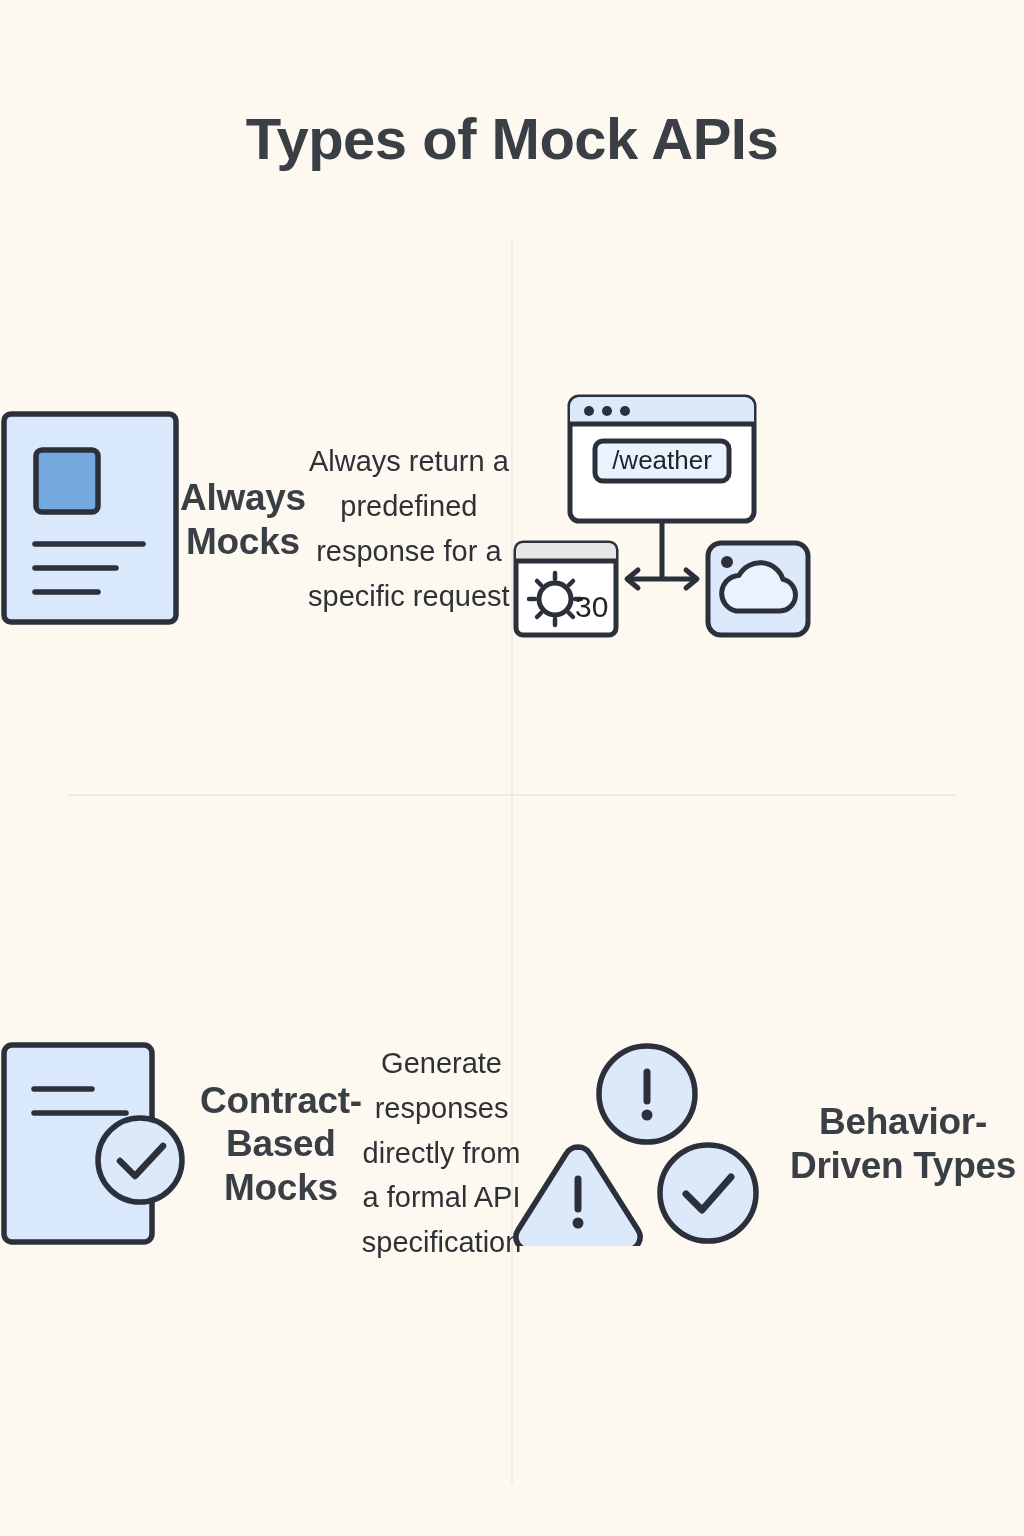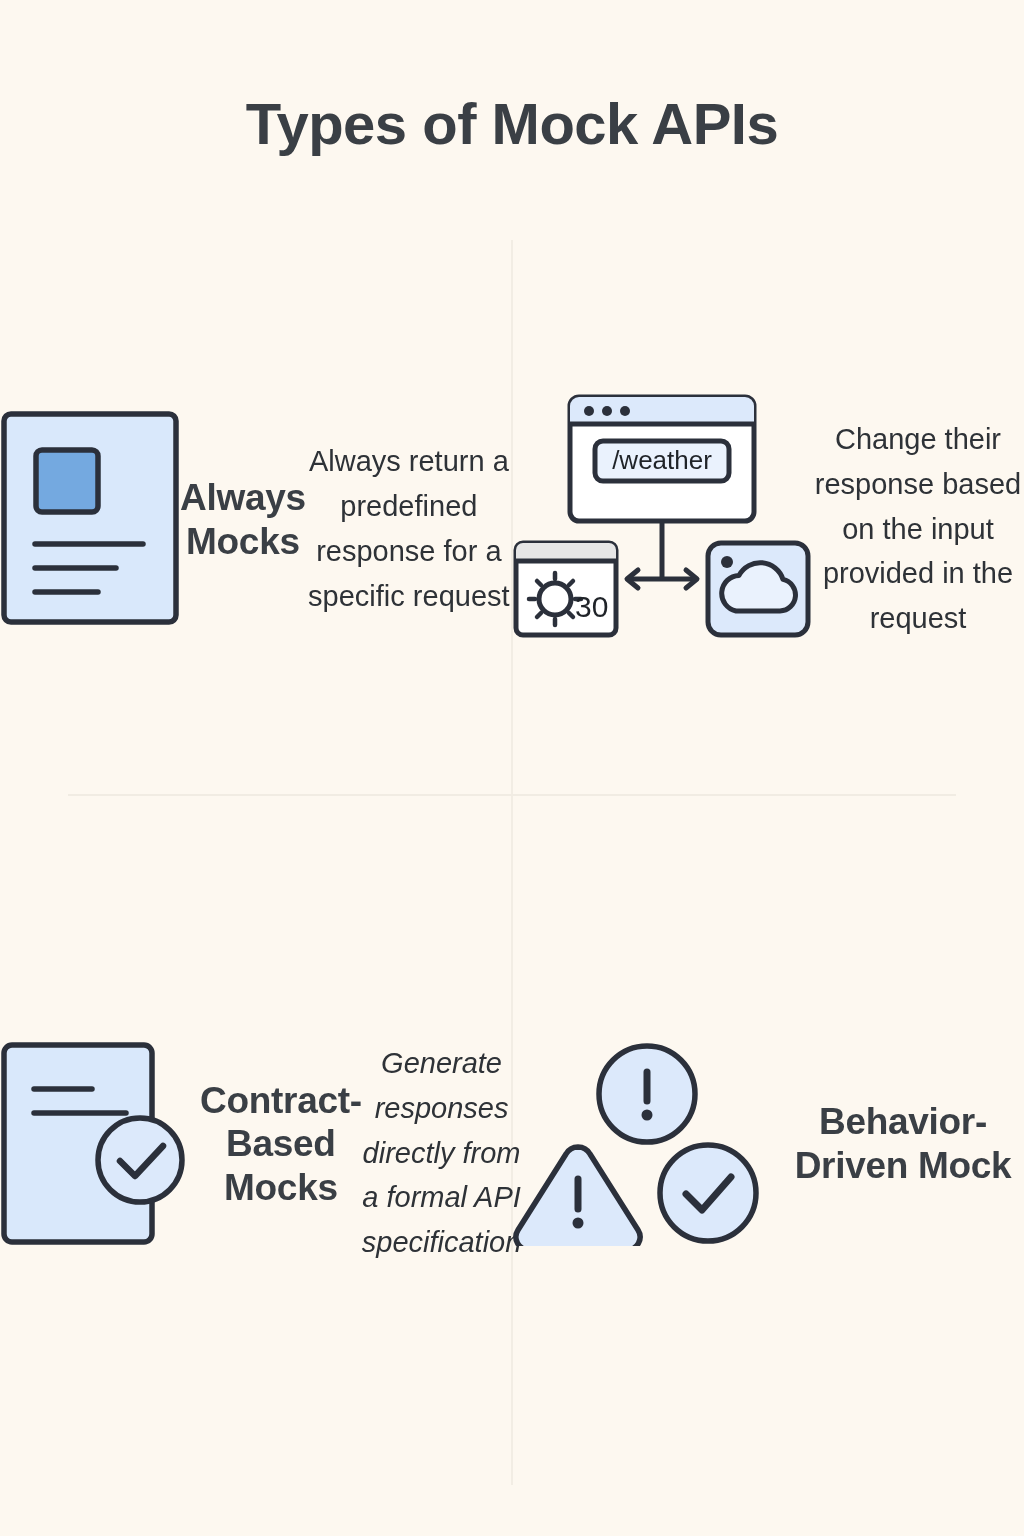--- a/index.html
+++ b/index.html
@@ -17,21 +17,21 @@
 
   .page {
     position: relative;
     width: 1024px;
     height: 1536px;
   }
 
   
   .title {
     position: absolute;
-    top: 92px;
+    top: 107px;
     left: 0;
     width: 1024px;
     text-align: center;
     font-size: 58px;
     font-weight: 700;
     color: #3A3F45;
     letter-spacing: -0.5px;
     line-height: 1.1;
   }
 
@@ -100,21 +100,20 @@
     color: #2E3237;
     text-align: center;
     line-height: 1.55;
     margin-top: 22px;
     max-width: 400px;
     font-weight: 400;
   }
   .cell.row2 .card-desc {
     margin-top: 20px;
     max-width: 400px;
-    font-style: italic;
   }
 
   svg { display: block; }
 </style>
 </head>
 <body>
 
 <div class="page">
 
   <div class="title">Types of Mock APIs</div>
@@ -178,21 +177,20 @@
             <text x="63" y="224" font-family="'Liberation Sans', sans-serif" font-size="30" fill="#1F2328">30</text>
           </g>
 
           <g>
             <rect x="196" y="150" width="100" height="92" rx="13" fill="#DCE9FB" stroke="#2B303B" stroke-width="5"></rect>
             <circle cx="215" cy="169" r="6" fill="#2B303B"></circle>
             <path d="M224 218 a18 18 0 0 1 3 -35.6 a24 24 0 0 1 44 4 a16 16 0 0 1 -3 31.6 z" fill="#EAF2FD" stroke="#2B303B" stroke-width="5" stroke-linejoin="round"></path>
           </g>
         </svg>
       </div>
-      <div class="card-desc">Change their response based on the input provided in the request</div>
     </div>
 
     <div class="cell row2">
       <div class="icon-box">
         <svg width="200" height="205" viewBox="0 0 200 205">
           <rect x="4" y="4" width="148" height="197" rx="8" fill="#D9E8FB" stroke="#2B303B" stroke-width="5.5"></rect>
           <line x1="34" y1="48" x2="92" y2="48" stroke="#2B303B" stroke-width="5.5" stroke-linecap="round"></line>
           <line x1="34" y1="72" x2="126" y2="72" stroke="#2B303B" stroke-width="5.5" stroke-linecap="round"></line>
           <circle cx="140" cy="119" r="42" fill="#DCE9FB" stroke="#2B303B" stroke-width="5.5"></circle>
           <polyline points="120,120 135,135 163,105" fill="none" stroke="#2B303B" stroke-width="6.5" stroke-linecap="round" stroke-linejoin="round"></polyline>
@@ -217,17 +215,17 @@
             <line x1="66" y1="138" x2="66" y2="168" stroke="#2B303B" stroke-width="7" stroke-linecap="round"></line>
             <circle cx="66" cy="182" r="5.5" fill="#2B303B"></circle>
           </g>
 
           <g>
             <circle cx="196" cy="152" r="48" fill="#DCE9FB" stroke="#2B303B" stroke-width="5.5"></circle>
             <polyline points="174,153 190,169 219,136" fill="none" stroke="#2B303B" stroke-width="7" stroke-linecap="round" stroke-linejoin="round"></polyline>
           </g>
         </svg>
       </div>
-      <div class="card-title">Behavior-Driven Mock</div>
+      <div class="card-title">Behavior-Driven Types</div>
     </div>
 
   </div>
 </div>
 
 </body></html>

